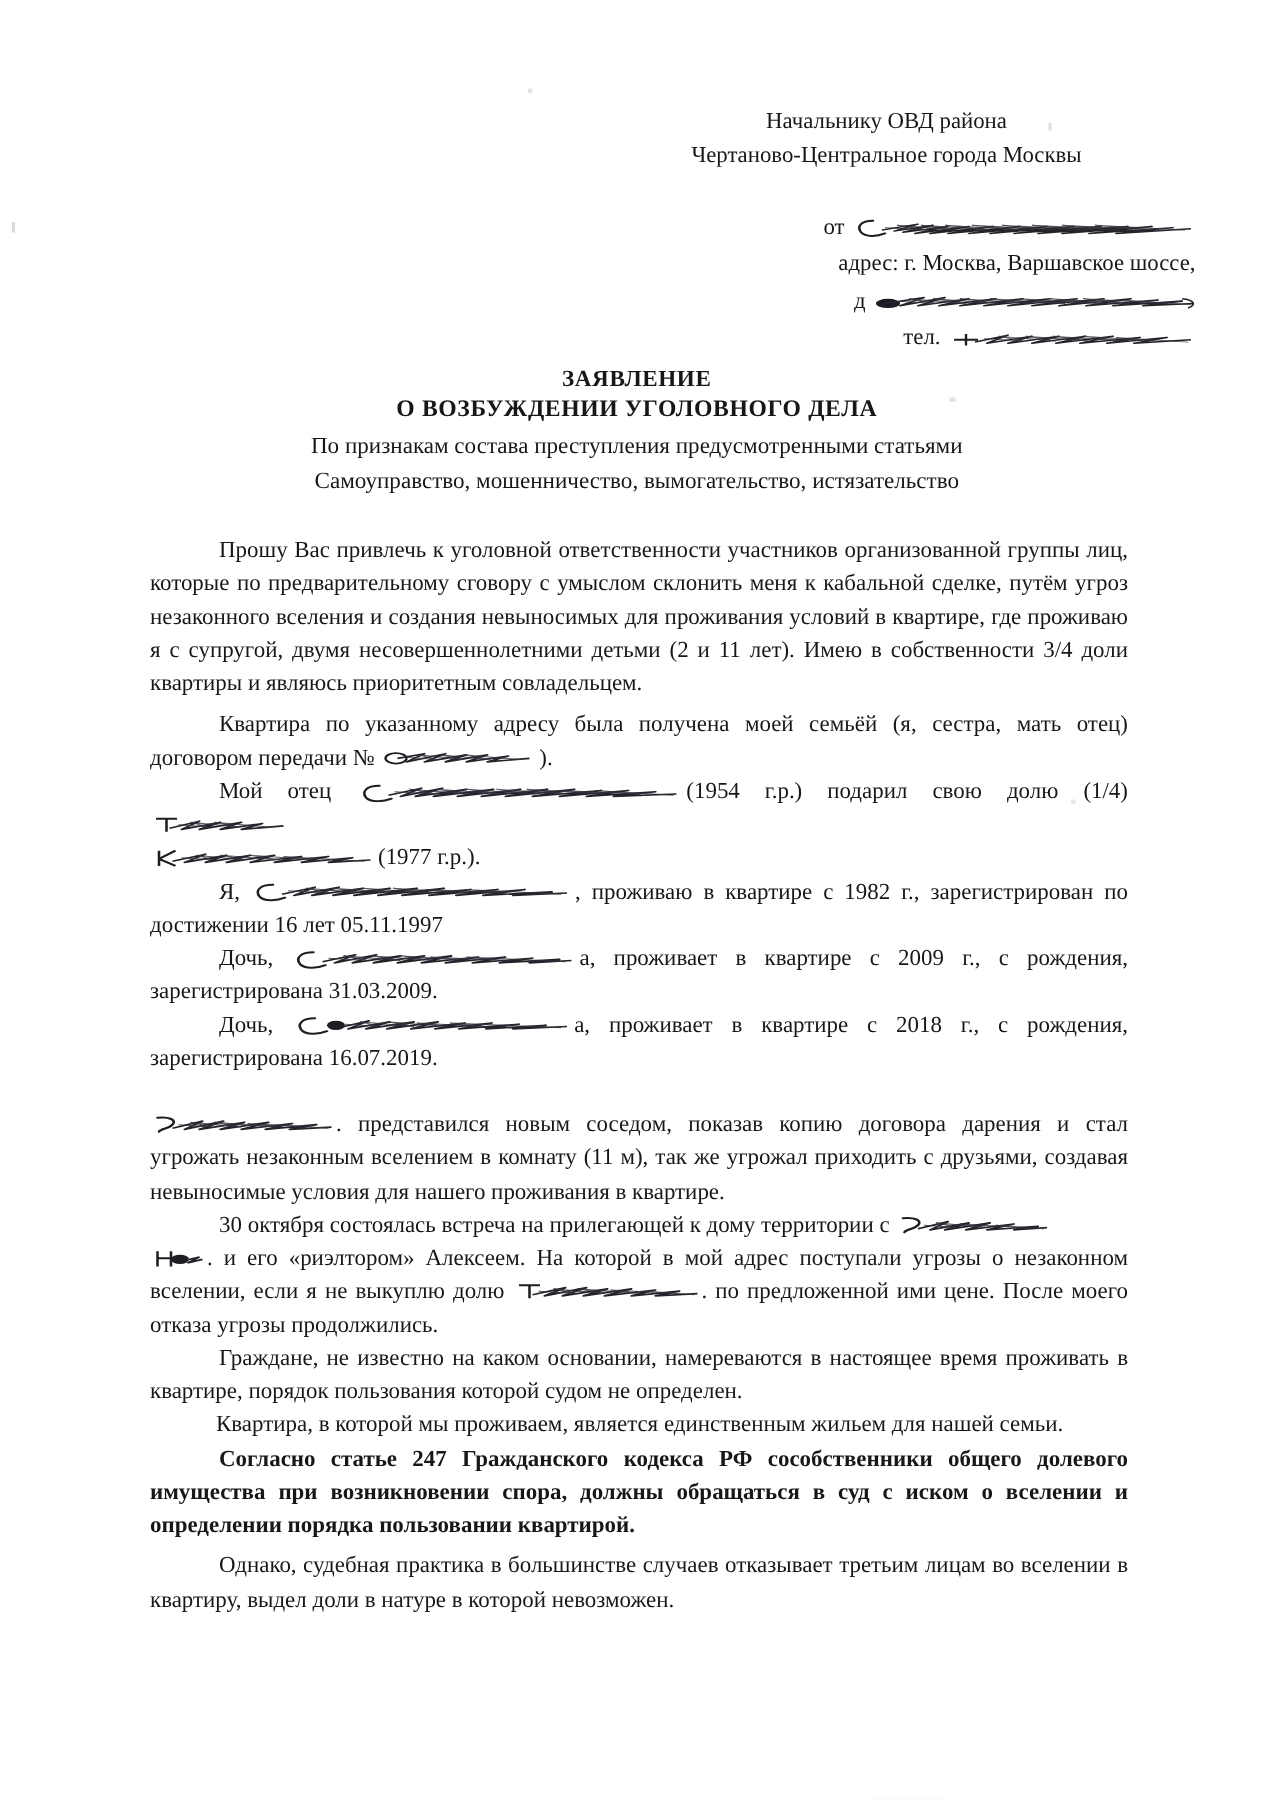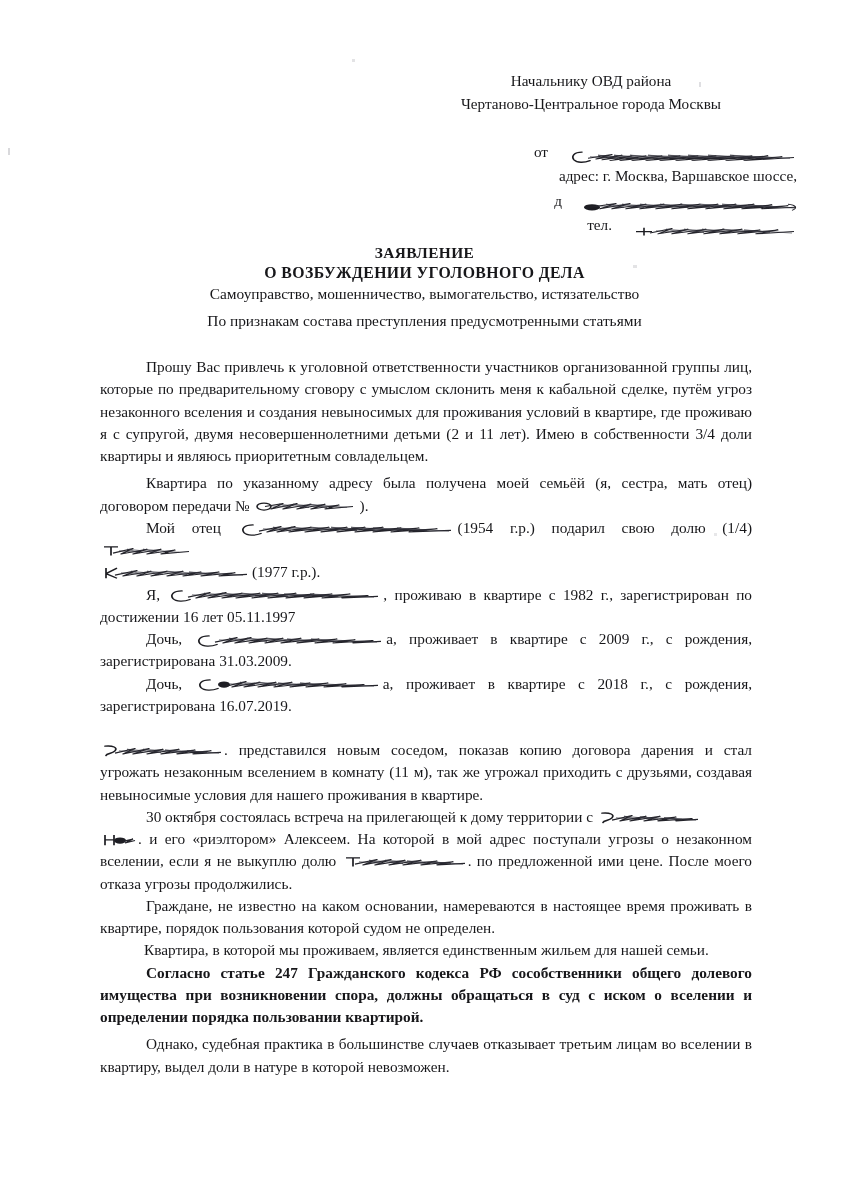--- a/index.html
+++ b/index.html
@@ -32,22 +32,22 @@
   .addressee-line { white-space: nowrap; }
   .sender-block {
     margin-top: 24px;
     text-align: center;
     font-size: 15.2px;
     line-height: 1.62;
   }
   .sender-row {
     display: flex;
     justify-content: flex-end;
-    align-items: flex-end;
-    gap: 19px;
+    align-items: center;
+    gap: 4px;
     white-space: nowrap;
   }
   .sender-row.addr { justify-content: flex-end; padding-right: 4px; }
 
   
   .title-block {
     position: absolute;
     top: 232px;
     left: 0;
     right: 0;
@@ -196,22 +196,22 @@
             <path d="M24 10 L50 12 L34 8 L72 12 L52 8 L94 12 L70 8 L116 12 L90 8 L138 12 L112 9 L160 13" stroke="#33333d" stroke-width="0.8" fill="none" opacity="0.8"></path>
           </svg>
         </span>
       </div>
     </div>
   </div>
 
   <div class="title-block">
     <div class="doc-title-1">ЗАЯВЛЕНИЕ</div>
     <div class="doc-title-2">О ВОЗБУЖДЕНИИ УГОЛОВНОГО ДЕЛА</div>
+    <div class="doc-subtitle">По признакам состава преступления предусмотренными статьями</div>
     <div class="doc-subtitle" style="margin-top:1px;">Самоуправство, мошенничество, вымогательство, истязательство</div>
-    <div class="doc-subtitle">По признакам состава преступления предусмотренными статьями</div>
   </div>
 
   <div class="body-block">
 
     <p class="para">Прошу Вас привлечь к уголовной ответственности участников организованной группы лиц, которые по предварительному сговору с умыслом склонить меня к кабальной сделке, путём угроз незаконного вселения и создания невыносимых для проживания условий в квартире, где проживаю я с супругой, двумя несовершеннолетними детьми (2 и 11 лет). Имею в собственности 3/4 доли квартиры и являюсь приоритетным совладельцем.</p>
 
     <div class="gap-sm"></div>
 
     <p class="para">
       <span>Квартира по указанному адресу была получена моей семьёй (я, сестра, мать отец) договором передачи №</span>

